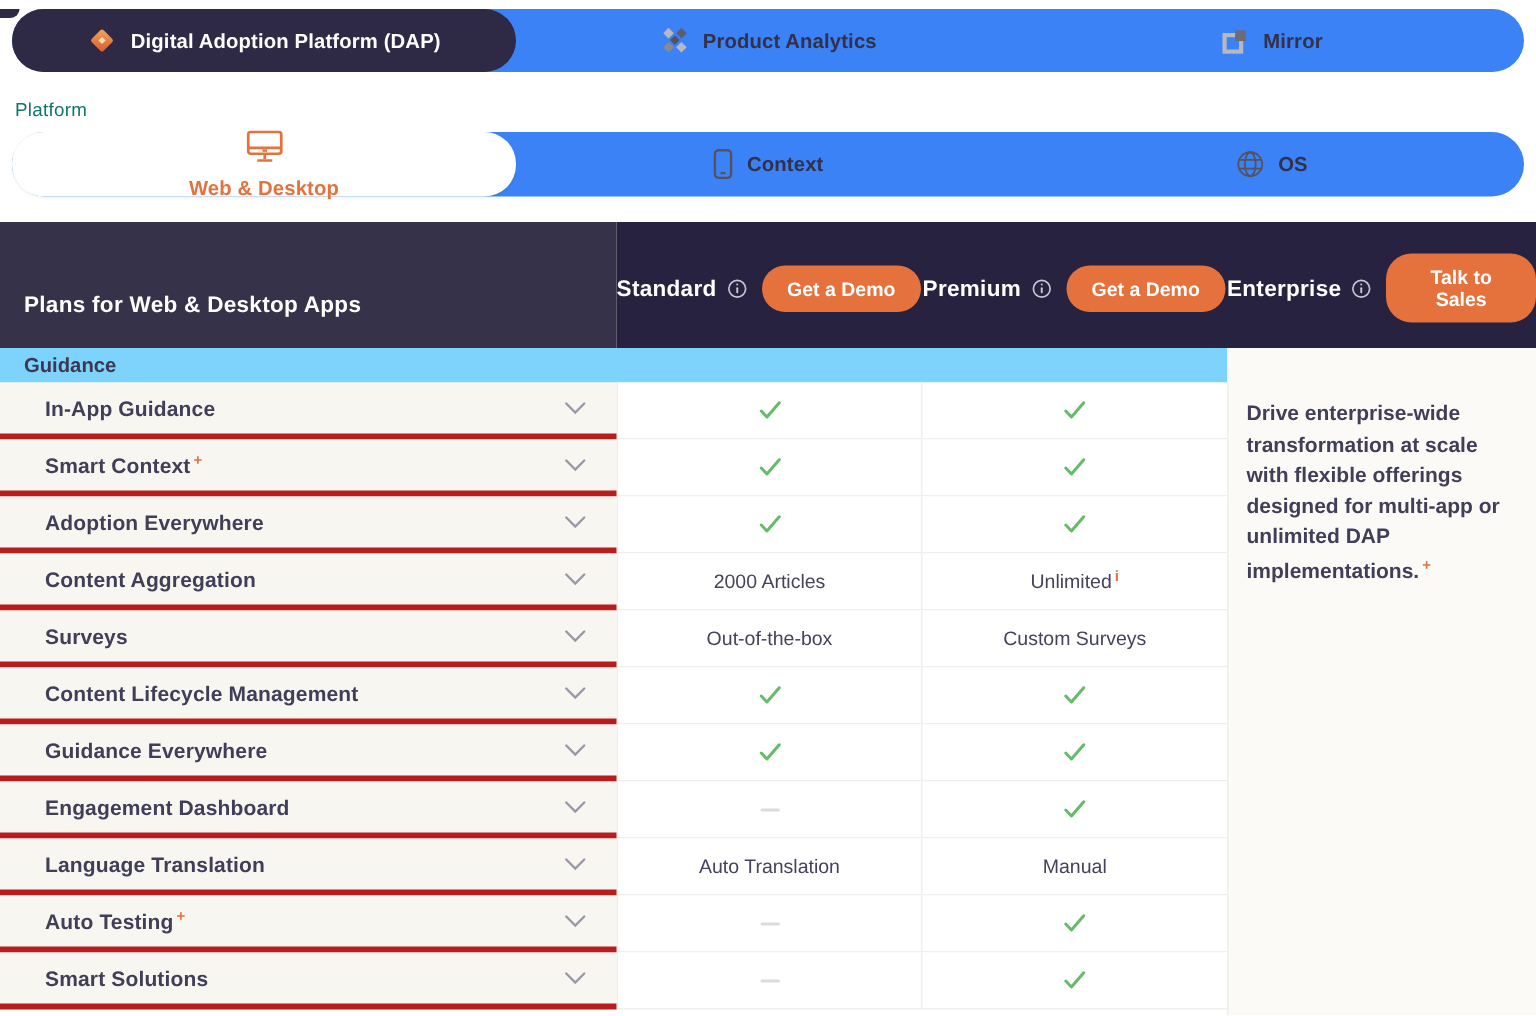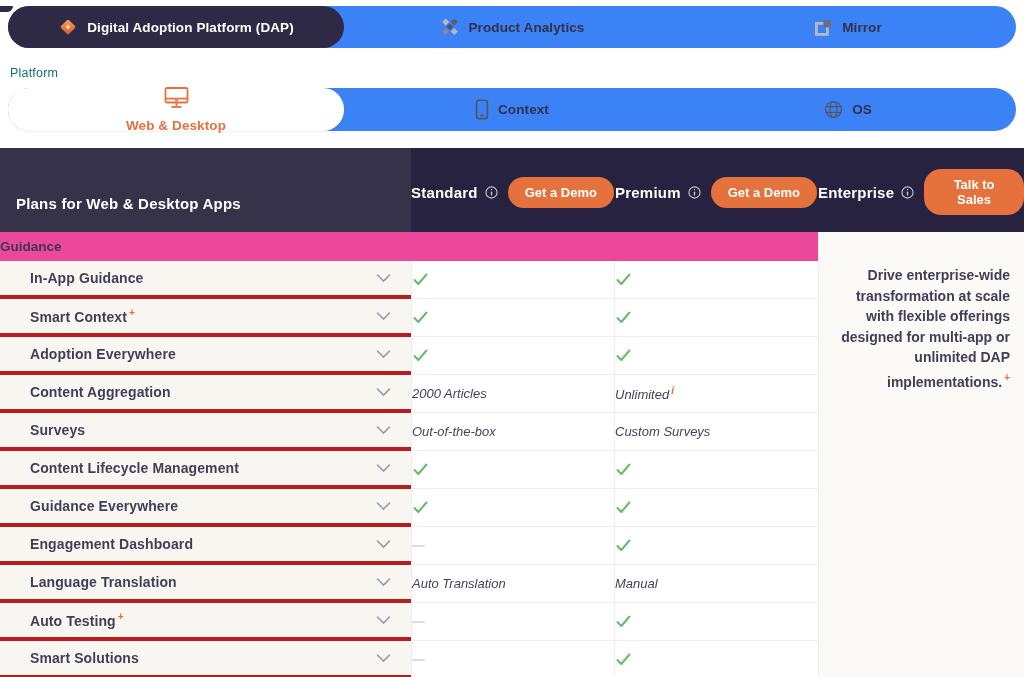--- a/index.html
+++ b/index.html
@@ -33,37 +33,37 @@
   .plan-col { background:#272240; display:flex; align-items:center;
     justify-content:center; gap:10px; padding-top:4px; }
   .plan-name-row { display:flex; align-items:center; gap:7px; }
   .plan-name { color:#fff; font-size:15px; font-weight:600; letter-spacing:.2px; }
   .btn { background:#e5713c; color:#fff; border:none; border-radius:17px;
     font-family:inherit; font-size:13px; font-weight:600; padding:8px 17px; cursor:pointer; }
 
   
   .main { display:flex; align-items:stretch; height:445px; }
   .table-left { width:818px; }
-  .section-band { height:29px; background:#ec4899; display:flex; align-items:center;
-    font-size:13.5px; font-weight:600; color:#3b3850; }
+  .section-band { height:23px; background:#7dd3fc; display:flex; align-items:center;
+    padding-left:16px; font-size:13.5px; font-weight:600; color:#3b3850; }
   .row { display:grid; grid-template-columns:411px 203px 204px; height:38px; }
   .cell { display:flex; align-items:center; }
   .cell.feature { position:relative; background:#f8f6f1; border-bottom:4px solid #b91c1c;
     padding-left:30px; cursor:pointer; }
   .flabel { font-size:14px; font-weight:600; color:#413e58; letter-spacing:.1px; }
   sup.orange { color:#e5713c; font-size:10px; font-weight:700; margin-left:2px; }
   .chevron { position:absolute; right:20px; top:50%; transform:translateY(-50%); display:flex; }
-  .cell.value { background:#fff; border-bottom:1px solid #f0efeb;
-    border-left:1px solid #efeee9;font-style:italic; }
+  .cell.value { justify-content:center; background:#fff; border-bottom:1px solid #f0efeb;
+    border-left:1px solid #efeee9; }
   .vtext { font-size:13px; color:#45425c; }
   .dash { display:inline-block; width:13px; height:2px; background:#dddcd8; border-radius:1px; }
 
   .enterprise-cell { width:206px; background:#fbfaf6; border-left:1px solid #efeee9;
     padding:33px 14px 0 12px; }
-  .enterprise-note { font-size:14px; line-height:20.5px; font-weight:600; color:#413e58;text-align:right; }
+  .enterprise-note { font-size:14px; line-height:20.5px; font-weight:600; color:#413e58; }
 
   .icon { display:inline-flex; flex:none; }
 </style>
 </head>
 <body>
 
 <div class="page">
   <div class="corner-fragment"></div>
 
   <div class="bar product-bar">

